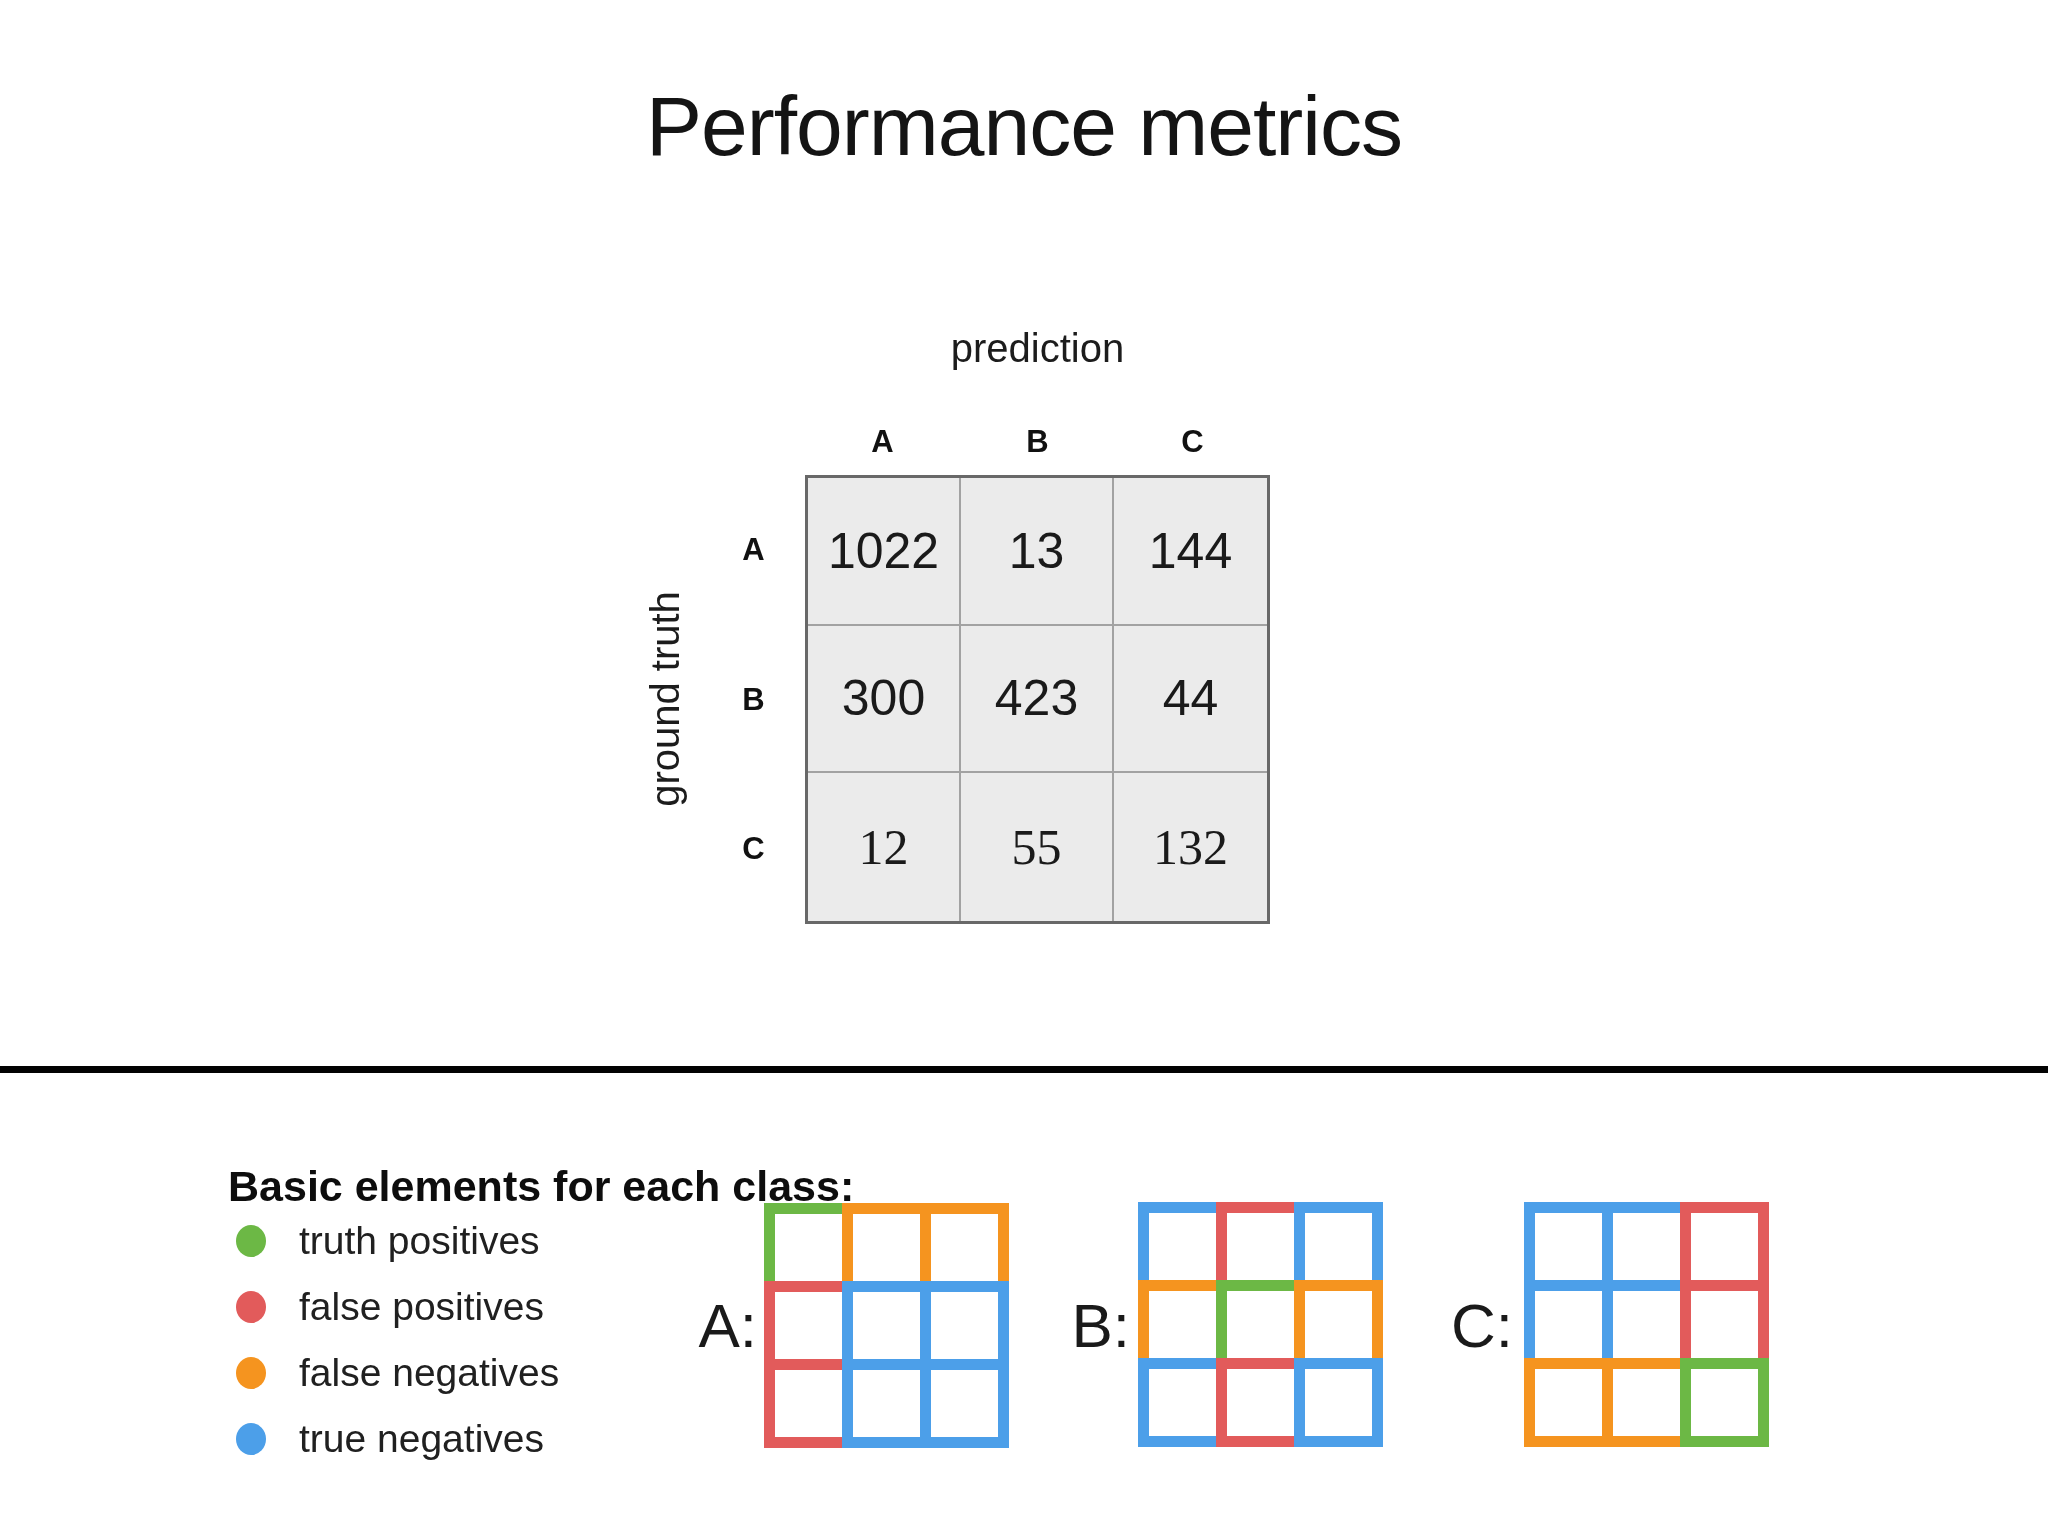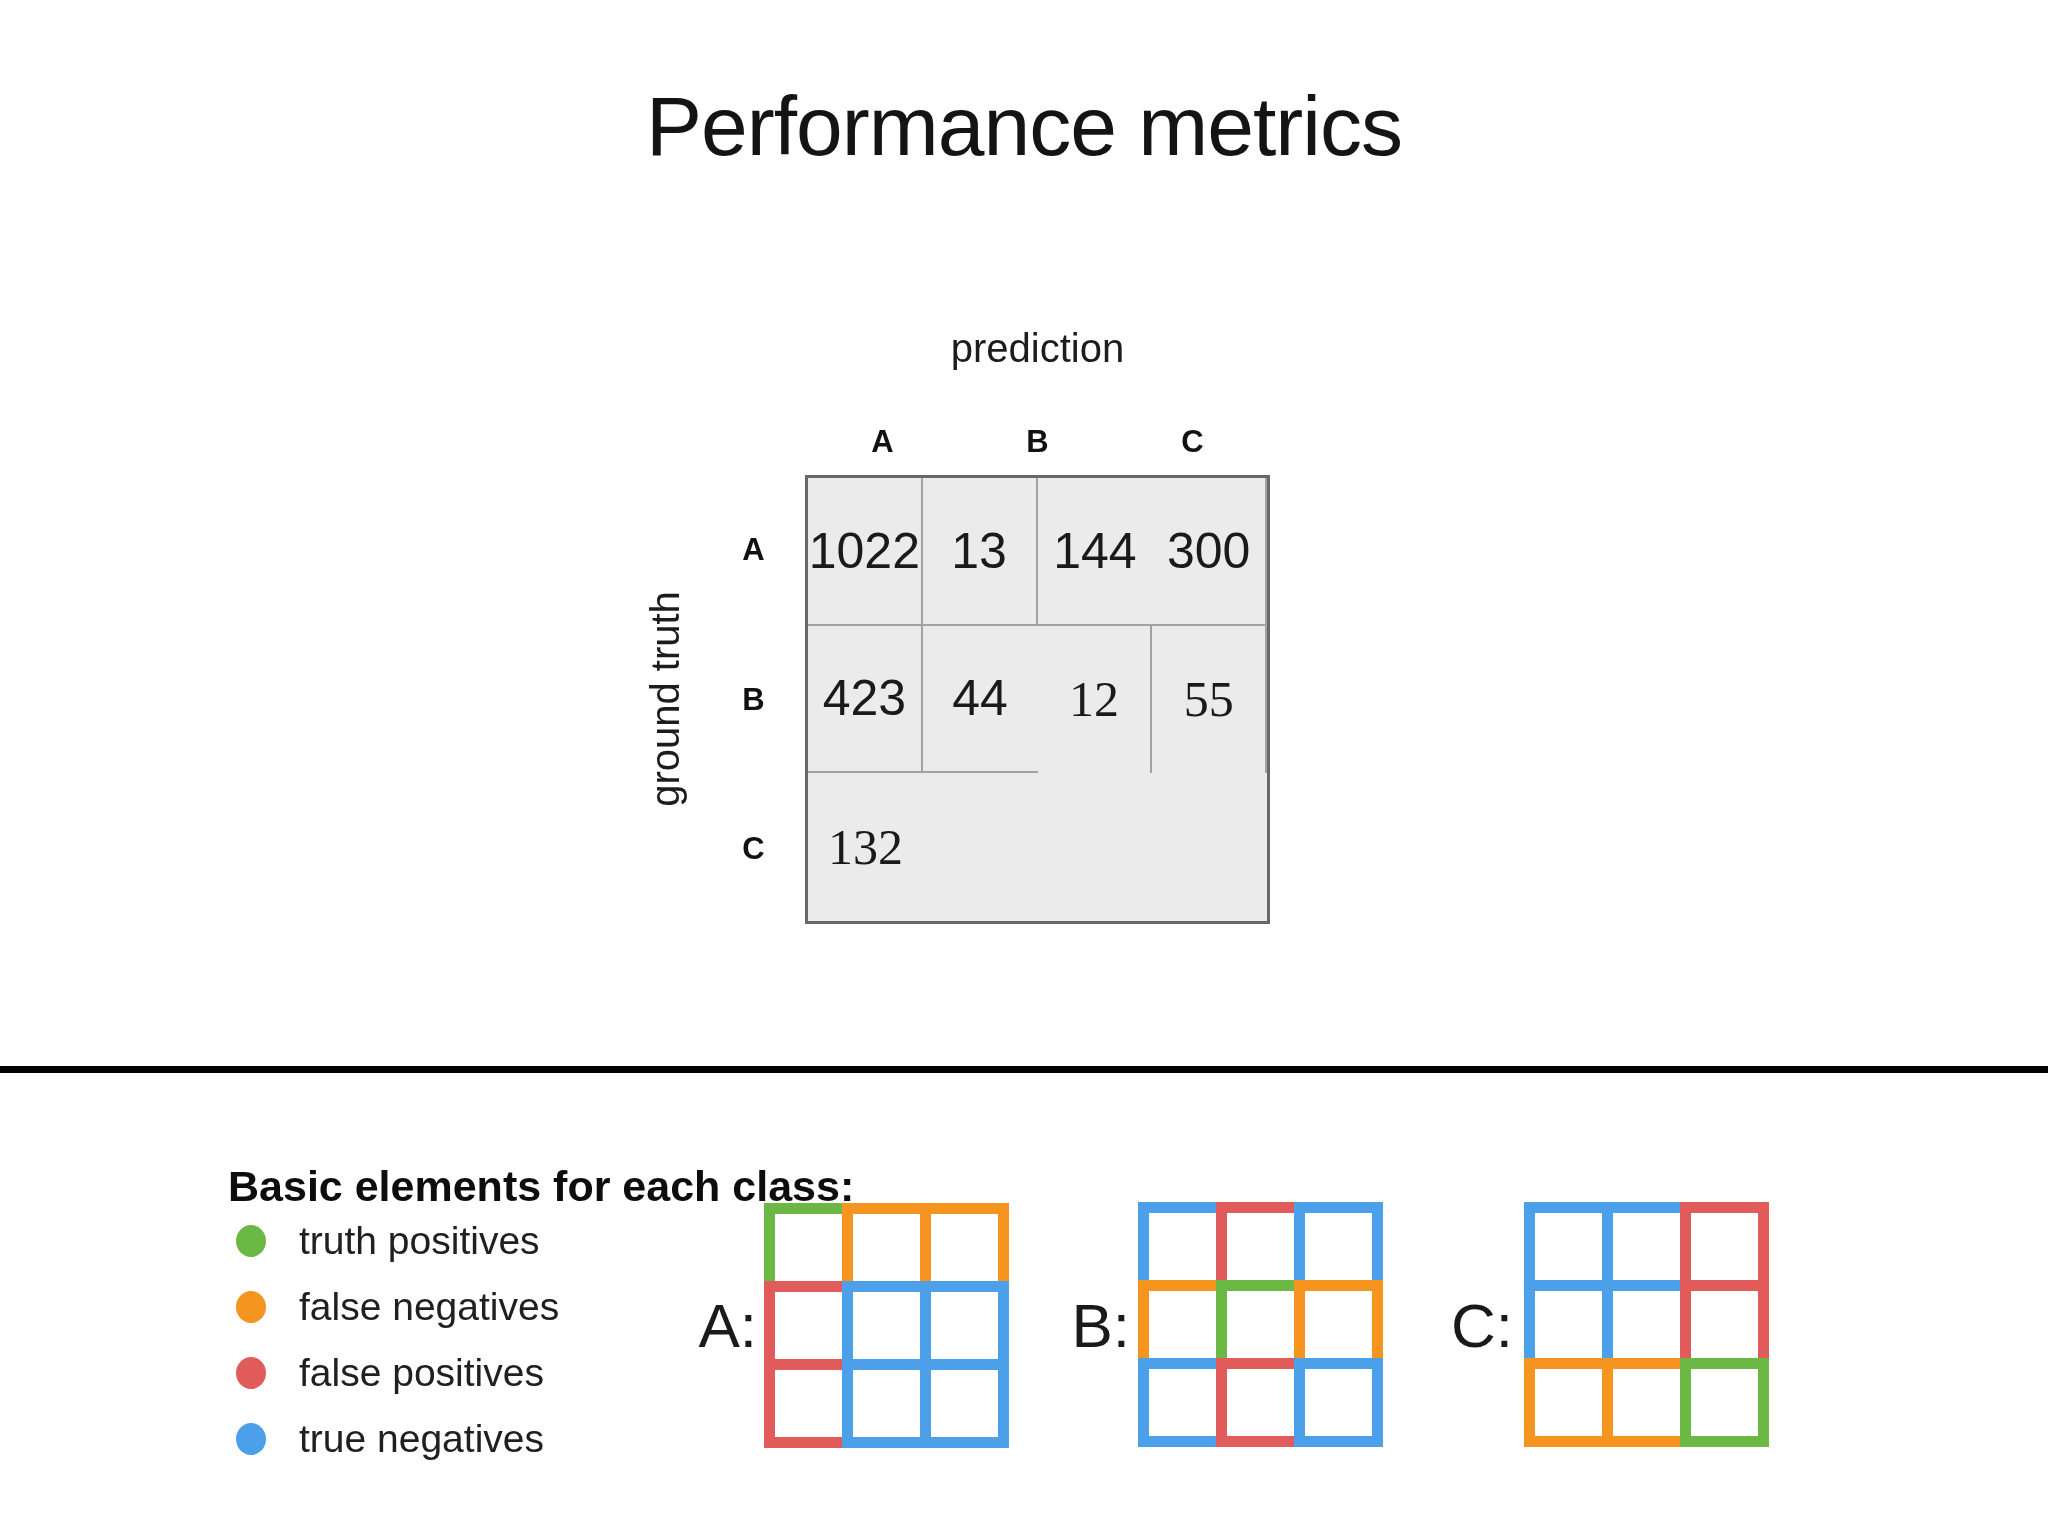--- a/index.html
+++ b/index.html
@@ -37,21 +37,21 @@
     font-weight: bold; font-size: 31px; color: #111;
   }
   .gt-label {
     position: absolute; left: 665px; top: 699px;
     transform: translate(-50%, -50%) rotate(-90deg);
     white-space: nowrap; font-size: 40px; color: #1c1c1c;
   }
   .matrix {
     position: absolute; left: 805px; top: 475px; width: 465px; height: 449px;
     box-sizing: border-box; border: 3px solid #686868; background: #ebebeb;
-    display: grid; grid-template-columns: repeat(4, 1fr); grid-template-rows: repeat(3, 1fr);
+    display: grid; grid-template-columns: repeat(3, 1fr); grid-template-rows: repeat(3, 1fr);
   }
   .matrix .cell {
     display: flex; align-items: center; justify-content: center;
     font-size: 50px; color: #1a1a1a;
     border-right: 2px solid #a2a2a2; border-bottom: 2px solid #a2a2a2;
   }
   .matrix .cell:nth-child(3n) { border-right: none; }
   .matrix .cell:nth-child(n+7) { border-bottom: none; font-family: Liberation Serif, serif; }
 
   
@@ -130,28 +130,28 @@
 <div class="divider"></div>
 
 <div class="legend-heading">Basic elements for each class:</div>
 
 <div class="legend">
   <div class="legend-item">
     <span class="legend-dot" style="background: rgb(108, 184, 69);"></span>
     <span class="legend-label">truth positives</span>
   </div>
   <div class="legend-item">
+    <span class="legend-dot" style="background: rgb(226, 91, 91);"></span>
+    <span class="legend-label">false positives</span>
+  </div>
+  <div class="legend-item">
     <span class="legend-dot" style="background: rgb(245, 148, 31);"></span>
     <span class="legend-label">false negatives</span>
   </div>
   <div class="legend-item">
-    <span class="legend-dot" style="background: rgb(226, 91, 91);"></span>
-    <span class="legend-label">false positives</span>
-  </div>
-  <div class="legend-item">
     <span class="legend-dot" style="background: rgb(76, 159, 233);"></span>
     <span class="legend-label">true negatives</span>
   </div>
 </div>
 
 <div class="grid-label a">A:</div>
 <div class="mini-grid a">
     <div class="mg-row">
       <div class="mg-cell" style="border-color: rgb(108, 184, 69);"></div>
       <div class="mg-cell" style="border-color: rgb(245, 148, 31);"></div>

